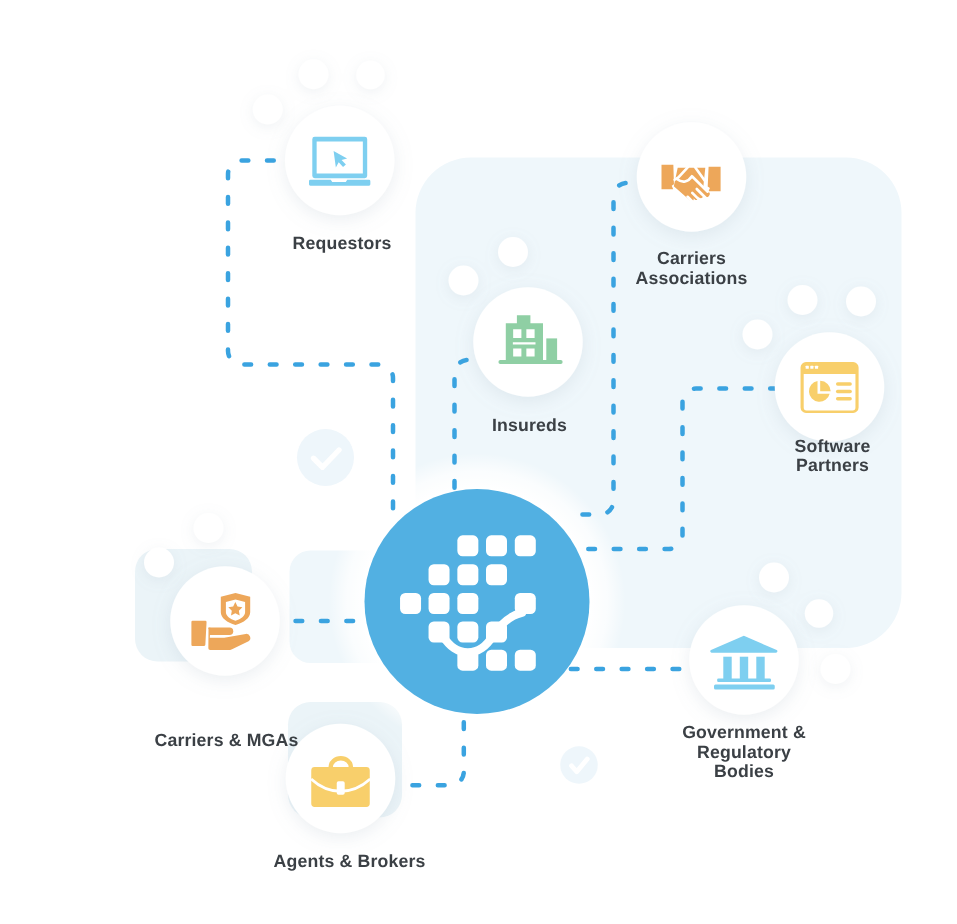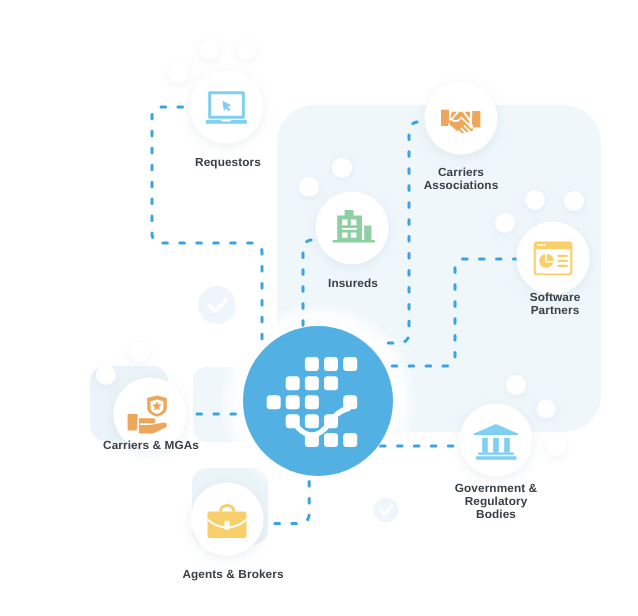--- a/index.html
+++ b/index.html
@@ -198,15 +198,15 @@
     <div class="nodelabel" style="left:148.0px;top:155.6px;width:160px">Requestors</div>
     <div class="nodelabel" style="left:293.0px;top:276.6px;width:120px">Insureds</div>
     <div class="nodelabel" style="left:391.0px;top:165.6px;width:140px">Carriers
 Associations</div>
     <div class="nodelabel" style="left:485.0px;top:291px;width:140px">Software
 Partners</div>
     <div class="nodelabel" style="left:426.0px;top:482px;width:140px">Government &amp;
 Regulatory
 Bodies</div>
     <div class="nodelabel" style="left:143px;top:567.6px;width:180px">Agents &amp; Brokers</div>
-    <div class="nodelabel" style="left:61.0px;top:439px;width:180px">Carriers &amp; MGAs</div>
+    <div class="nodelabel" style="left:61.0px;top:487px;width:180px">Carriers &amp; MGAs</div>
   </div>
 </div>
 
 </body></html>

